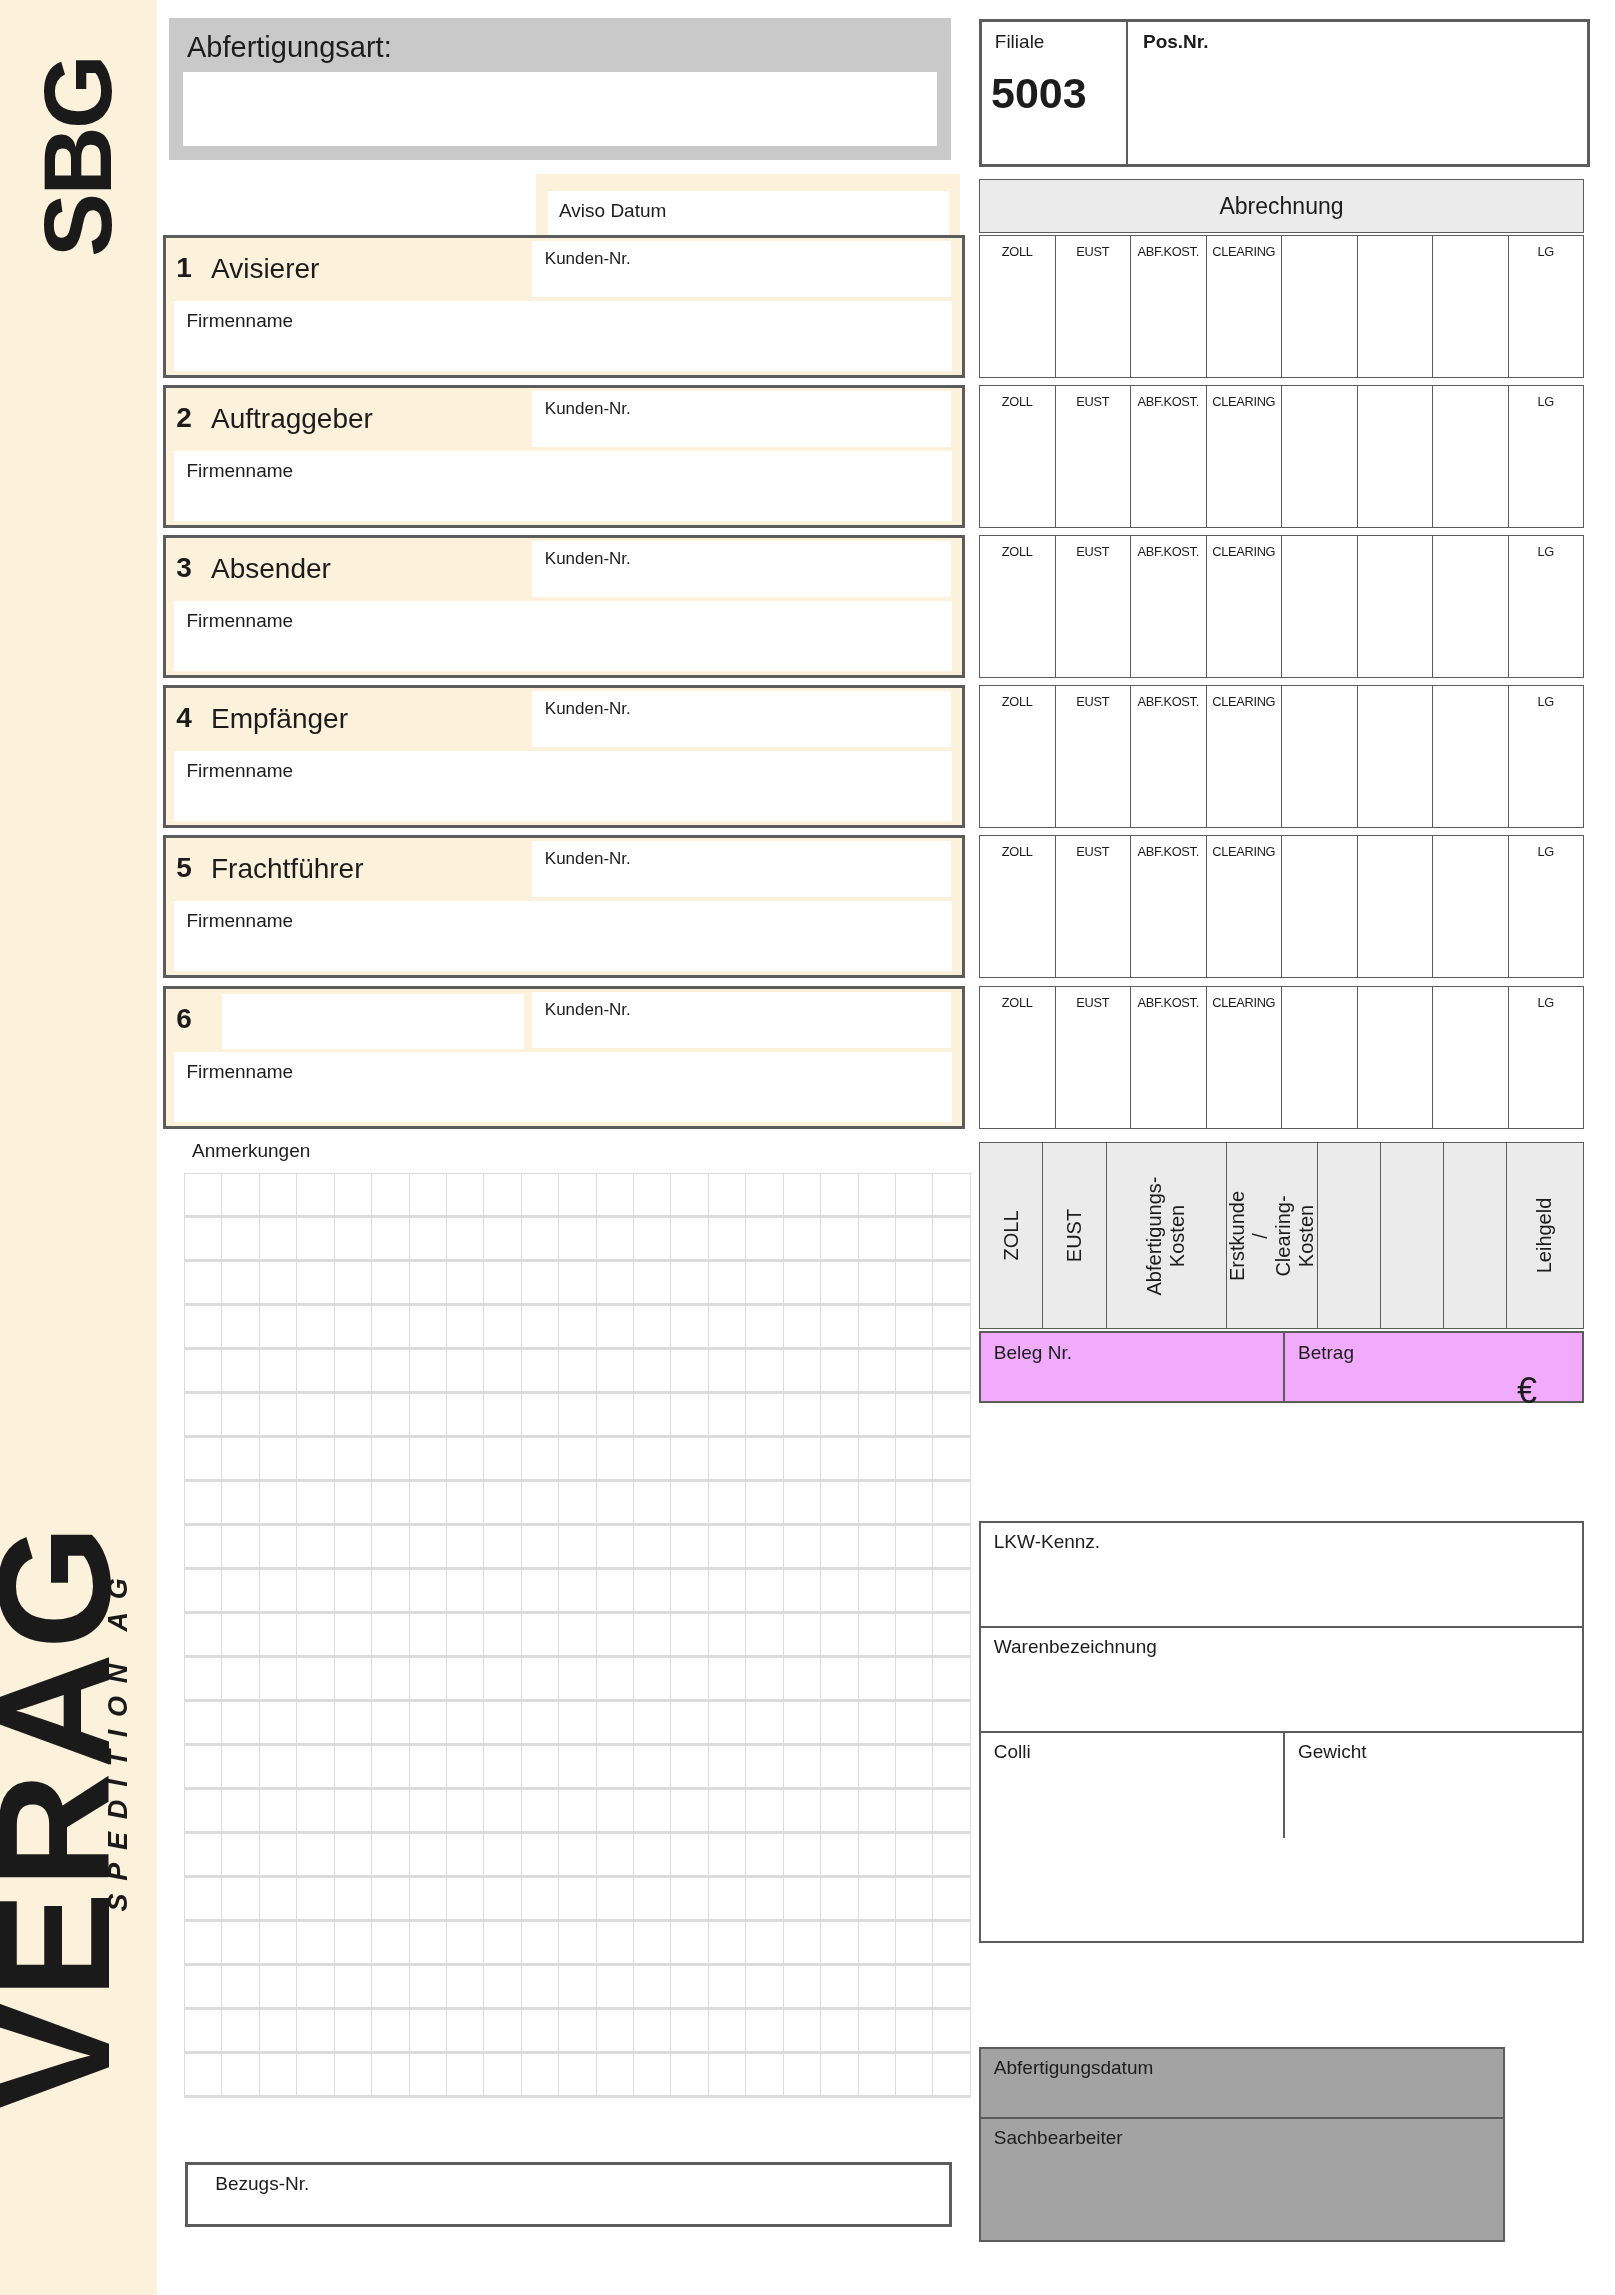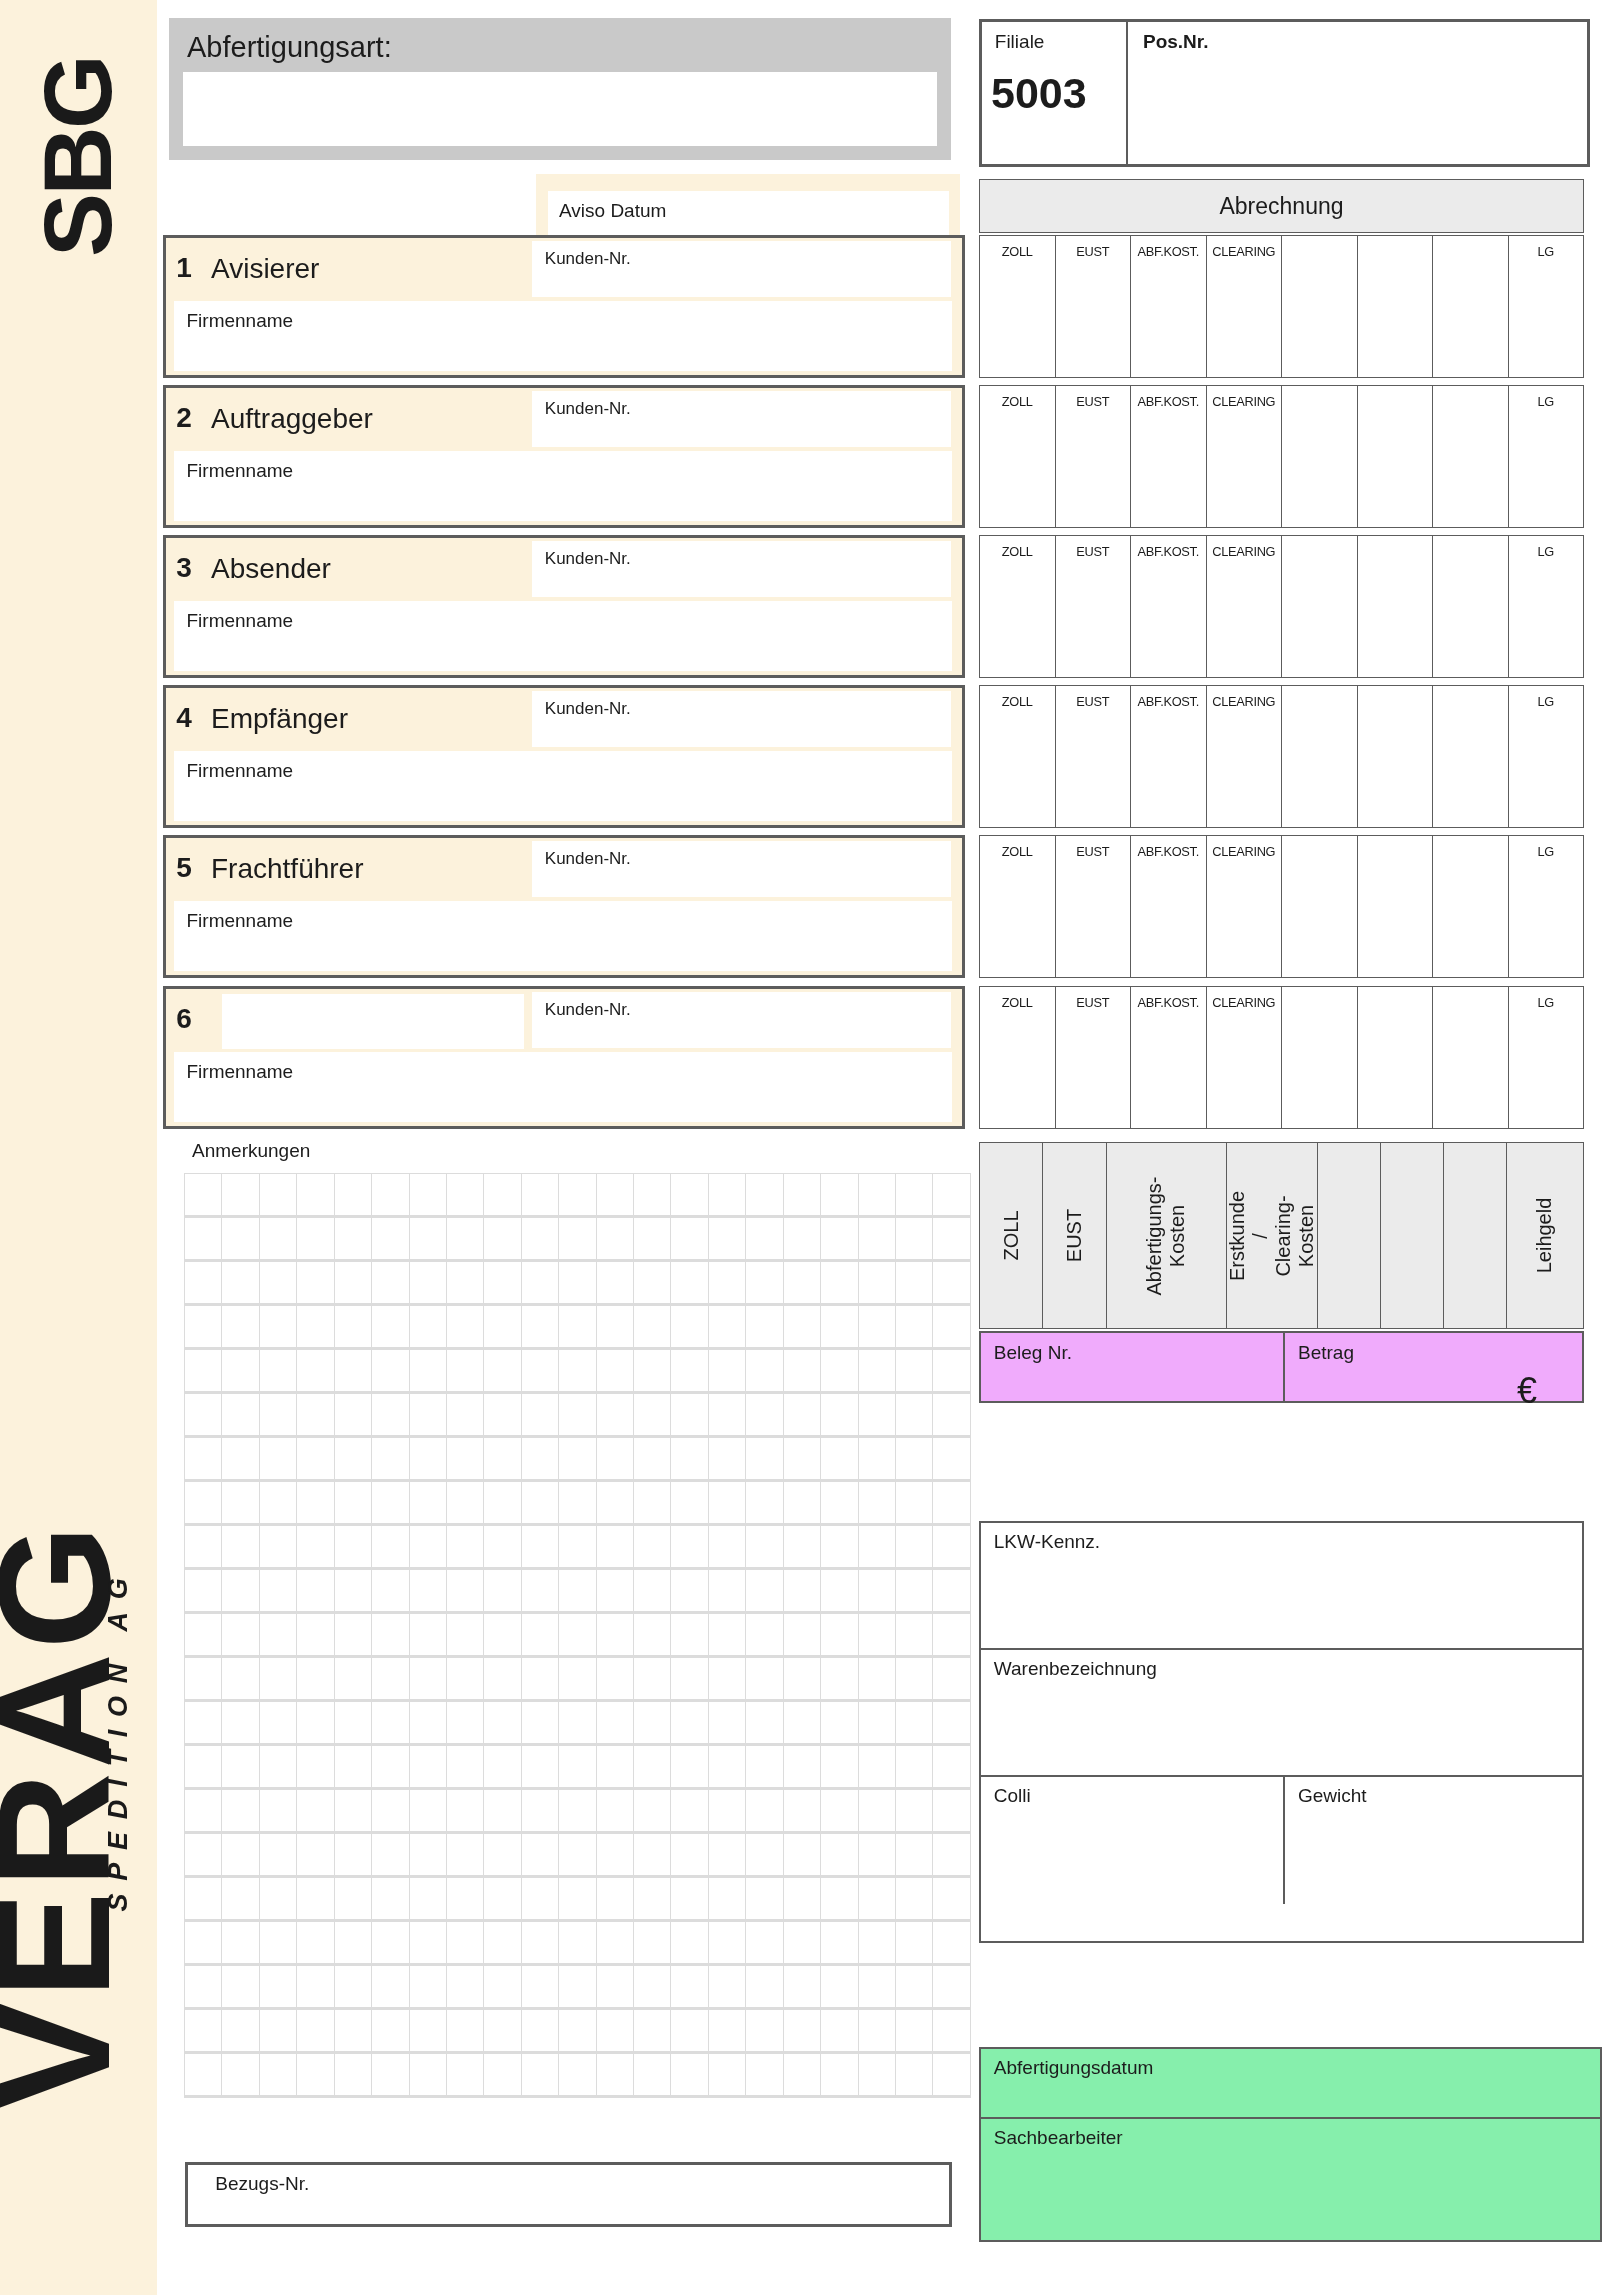--- a/index.html
+++ b/index.html
@@ -53,27 +53,27 @@
   .beleg-label{position:absolute;left:12.8px;top:9px;font-size:19px;}
   .betrag-label{position:absolute;left:317px;top:9px;font-size:19px;}
   .euro{position:absolute;right:45px;top:37px;font-size:36px;}
   
   .anm-label{position:absolute;left:192px;top:1140px;font-size:19px;}
   .anm-grid{position:absolute;left:184px;top:1173px;width:786px;border-left:1.3px solid var(--grid_line);border-top:1.3px solid var(--grid_line);}
   .anm-row{display:flex;height:41px;border-bottom:3.8px solid var(--grid_line);}
   .anm-cell{flex:1;border-right:1.3px solid var(--grid_line);}
   
   .cargo{position:absolute;left:979px;top:1521px;width:605px;height:422px;background:#fff;border:2.6px solid var(--border);box-sizing:border-box;}
-  .cargo-row{position:relative;height:127px;border-bottom:2.6px solid var(--border);box-sizing:border-box;}
+  .cargo-row{position:relative;height:105px;border-bottom:2.6px solid var(--border);box-sizing:border-box;}
   .cargo-row:last-child{border-bottom:none;}
   .cargo-row .half-div{position:absolute;left:302px;top:0;width:1.9px;height:100%;background:var(--border);}
   .cargo-row .lab{position:absolute;left:12.8px;top:7.7px;font-size:19px;}
   .cargo-row .lab2{position:absolute;left:317px;top:7.7px;font-size:19px;}
   
-  .proc{position:absolute;left:979px;top:2047px;width:623px;height:195px;background:#86efac;border:2.6px solid var(--border);box-sizing:border-box;}
+  .proc{position:absolute;left:979px;top:2047px;width:526px;height:195px;background:#a3a3a3;border:2.6px solid var(--border);box-sizing:border-box;}
   .proc-row1{position:relative;height:70px;border-bottom:2.6px solid var(--border);box-sizing:border-box;}
   .proc-row2{position:relative;height:122px;}
   .proc .lab{position:absolute;left:12.8px;top:7.7px;font-size:19px;}
   
   .bezug{position:absolute;left:185px;top:2162px;width:767px;height:65px;background:#fff;border:3.2px solid var(--border);box-sizing:border-box;}
   .bezug span{position:absolute;left:15.3px;top:7.7px;font-size:19px;margin-left:12px;}
 </style>
 </head>
 <body>
 

